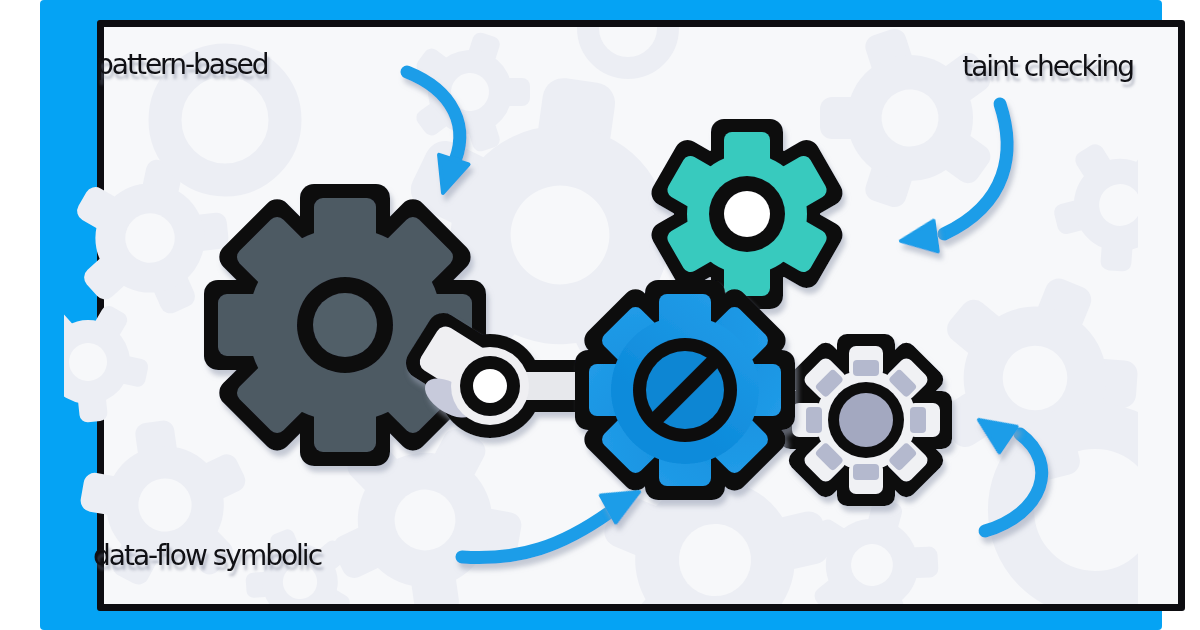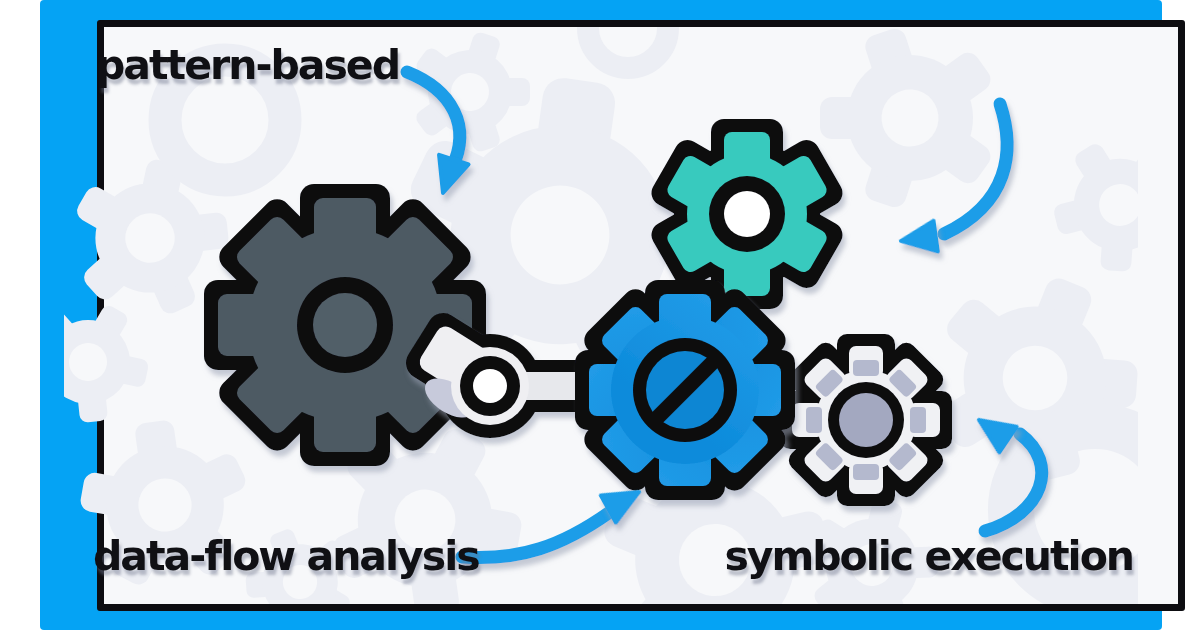--- a/index.html
+++ b/index.html
@@ -13,21 +13,21 @@
     background:#05A3F4;border-radius:4px;
   }
   .inner{
     position:absolute;left:57px;top:20px;width:1088px;height:591px;
     box-sizing:border-box;border:7px solid #0D0D11;border-radius:3px;
     background:#F7F8FA;
   }
   .art{position:absolute;left:0;top:0;width:1200px;height:630px;}
   .label{
     position:absolute;z-index:5;
-    font-weight:bold;font-size:41px;line-height:50px;letter-spacing:-2px;
+    font-weight:normal;font-size:28px;line-height:50px;letter-spacing:-2px;
     color:#101014;
     text-shadow:2px 5px 3px rgba(110,118,140,0.45);
     white-space:nowrap;
   }
   .lbl-pattern{left:96px;top:40px;}
   .lbl-taint{right:67px;top:42px;text-align:right;}
   .lbl-dataflow{left:93px;top:531px;}
   .lbl-symbolic{right:67px;top:531px;text-align:right;}
 </style>
 </head>
@@ -253,16 +253,16 @@
       <polygon points="0,0 -35,-15.5 -35,15.5" transform="translate(443,193) rotate(108)"></polygon>
       <polygon points="0,0 -35,-15.5 -35,15.5" transform="translate(901,241) rotate(172)"></polygon>
       <polygon points="0,0 -35,-15.5 -35,15.5" transform="translate(639,492) rotate(-29)"></polygon>
       <polygon points="0,0 -35,-15.5 -35,15.5" transform="translate(979,420) rotate(214)"></polygon>
     </g>
   </svg>
 
   <div class="label lbl-pattern">
     <div>pattern-based</div>
   </div>
-  <div class="label lbl-dataflow">data-flow analysis</div>
-  <div class="label lbl-symbolic">symbolic execution</div>
+  <div class="label lbl-taint">taint checking</div>
+  <div class="label lbl-dataflow">data-flow symbolic</div>
 
 </div>
 
 </body></html>

